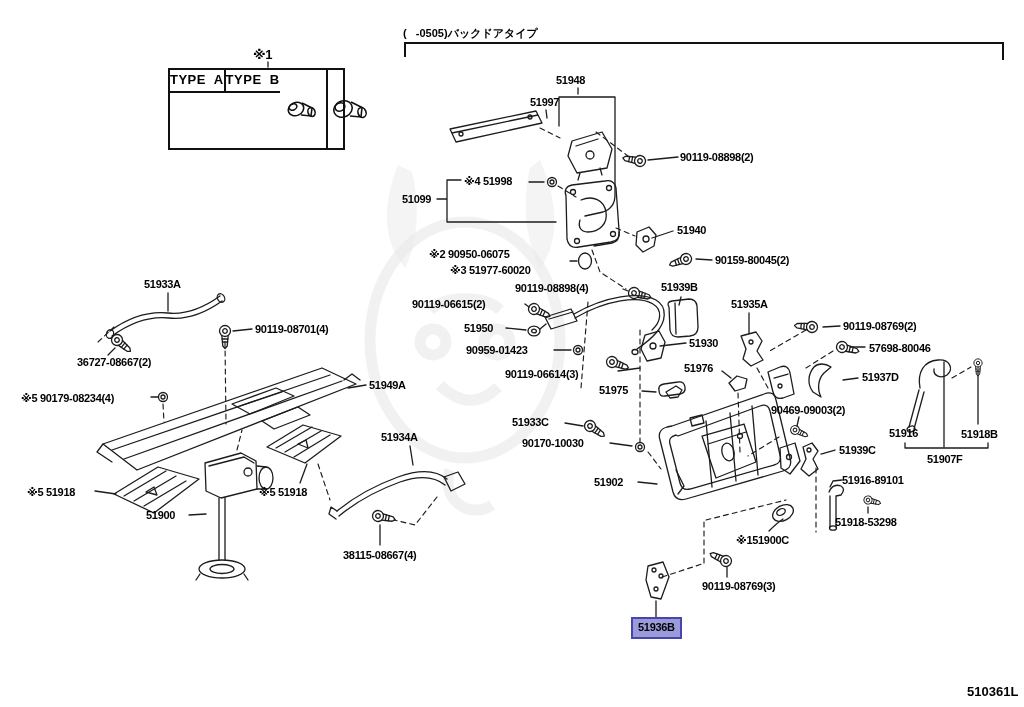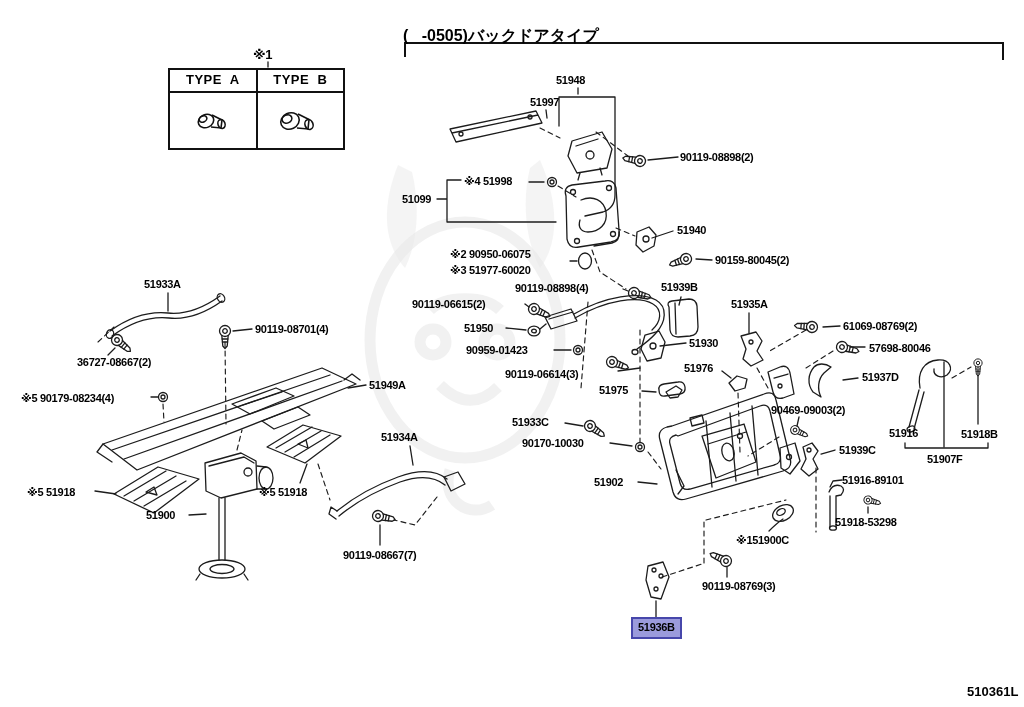--- a/index.html
+++ b/index.html
@@ -3,32 +3,32 @@
 <meta charset="utf-8">
 <style>
   html,body{margin:0;padding:0;background:#fff}
   .stage{position:relative;width:1024px;height:707px;background:#fff;overflow:hidden;
          font-family:"Liberation Sans","DejaVu Sans",sans-serif;color:#000}
   .lbl{position:absolute;font-weight:700;font-size:11px;line-height:15px;
        letter-spacing:-.3px;white-space:pre}
   .sm{font-size:13px;line-height:13px}
   .hl{background:#9b9bdc;border:2px solid #4747ab;padding:1px 5px 2px}
   .typebox{position:absolute;left:168px;top:68px;width:177px;height:82px;
-           border:2.5px solid #111;display:flex;flex-direction:column;box-sizing:border-box}
+           border:2.5px solid #111;display:flex;flex-direction:row;box-sizing:border-box}
   .typebox .hdr{display:flex;border-bottom:2.5px solid #111;height:21px}
   .typebox .hdr span{flex:1;text-align:center;font-weight:700;font-size:13px;
                      line-height:20px;letter-spacing:.5px;white-space:pre}
   .typebox .hdr span + span{border-left:2.5px solid #111}
   .typebox .bdy{flex:1;display:flex}
   .typebox .cell{flex:1;display:flex;align-items:center;justify-content:center}
   .typebox .cell + .cell{border-left:2.5px solid #111}
   .fnotes{position:absolute;left:97px;top:612px}
   .fnotes span{display:block;font-weight:700;font-size:13.5px;line-height:16.5px;white-space:pre}
   .code{position:absolute;left:967px;top:684px;font-weight:700;font-size:13px}
-  .variant{position:absolute;left:403px;top:26px;font-weight:700;font-size:16px;white-space:pre}
+  .variant{position:absolute;left:403px;top:26px;font-weight:700;font-size:11px;white-space:pre}
   svg.art{position:absolute;left:0;top:0}
   .s{stroke:#1c1c1c;stroke-width:1.3;fill:none;stroke-linecap:round;stroke-linejoin:round}
   .sd{stroke:#1c1c1c;stroke-width:1.15;fill:none;stroke-dasharray:5 4;stroke-linecap:round}
   .s2{stroke:#111;stroke-width:2;fill:none}
   .wm{stroke:#e7e7e7;stroke-width:11;fill:none;opacity:.6}
   .wmf{fill:#ededed;opacity:.6}
 </style>
 </head>
 <body>
 
@@ -317,31 +317,31 @@
 
 <span class="lbl sm" style="left:253px;top:48px">※1</span>
 <span class="variant">(   -0505)バックドアタイプ</span>
 
 <span class="lbl" style="left:556px;top:73px">51948</span>
 <span class="lbl" style="left:530px;top:95px">51997</span>
 <span class="lbl" style="left:680px;top:150px">90119-08898(2)</span>
 <span class="lbl" style="left:464px;top:174px">※4 51998</span>
 <span class="lbl" style="left:402px;top:192px">51099</span>
 <span class="lbl" style="left:677px;top:223px">51940</span>
-<span class="lbl" style="left:450px;top:247px">※2 90950-06075</span>
+<span class="lbl" style="left:429px;top:247px">※2 90950-06075</span>
 <span class="lbl" style="left:450px;top:263px">※3 51977-60020</span>
 <span class="lbl" style="left:715px;top:253px">90159-80045(2)</span>
 <span class="lbl" style="left:515px;top:281px">90119-08898(4)</span>
 <span class="lbl" style="left:661px;top:280px">51939B</span>
 <span class="lbl" style="left:731px;top:297px">51935A</span>
 <span class="lbl" style="left:144px;top:277px">51933A</span>
 <span class="lbl" style="left:412px;top:297px">90119-06615(2)</span>
 <span class="lbl" style="left:255px;top:322px">90119-08701(4)</span>
 <span class="lbl" style="left:464px;top:321px">51950</span>
-<span class="lbl" style="left:843px;top:319px">61069-08769(2)</span>
+<span class="lbl" style="left:843px;top:319px">90119-08769(2)</span>
 <span class="lbl" style="left:869px;top:341px">57698-80046</span>
 <span class="lbl" style="left:77px;top:355px">36727-08667(2)</span>
 <span class="lbl" style="left:466px;top:343px">90959-01423</span>
 <span class="lbl" style="left:689px;top:336px">51930</span>
 <span class="lbl" style="left:369px;top:378px">51949A</span>
 <span class="lbl" style="left:505px;top:367px">90119-06614(3)</span>
 <span class="lbl" style="left:862px;top:370px">51937D</span>
 <span class="lbl" style="left:599px;top:383px">51975</span>
 <span class="lbl" style="left:684px;top:361px">51976</span>
 <span class="lbl" style="left:21px;top:391px">※5 90179-08234(4)</span>
@@ -353,21 +353,21 @@
 <span class="lbl" style="left:381px;top:430px">51934A</span>
 <span class="lbl" style="left:839px;top:443px">51939C</span>
 <span class="lbl" style="left:927px;top:452px">51907F</span>
 <span class="lbl" style="left:27px;top:485px">※5 51918</span>
 <span class="lbl" style="left:259px;top:485px">※5 51918</span>
 <span class="lbl" style="left:594px;top:475px">51902</span>
 <span class="lbl" style="left:842px;top:473px">51916-89101</span>
 <span class="lbl" style="left:146px;top:508px">51900</span>
 <span class="lbl" style="left:835px;top:515px">51918-53298</span>
 <span class="lbl" style="left:736px;top:533px">※151900C</span>
-<span class="lbl" style="left:343px;top:548px">90119-08667(7)</span>
+<span class="lbl" style="left:343px;top:548px">38115-08667(4)</span>
 <span class="lbl" style="left:702px;top:579px">90119-08769(3)</span>
 
 <span class="lbl hl" style="left:631px;top:617px">51936B</span>
 
 
 <span class="code">510361L</span>
 
 </div>
 
 </body></html>

